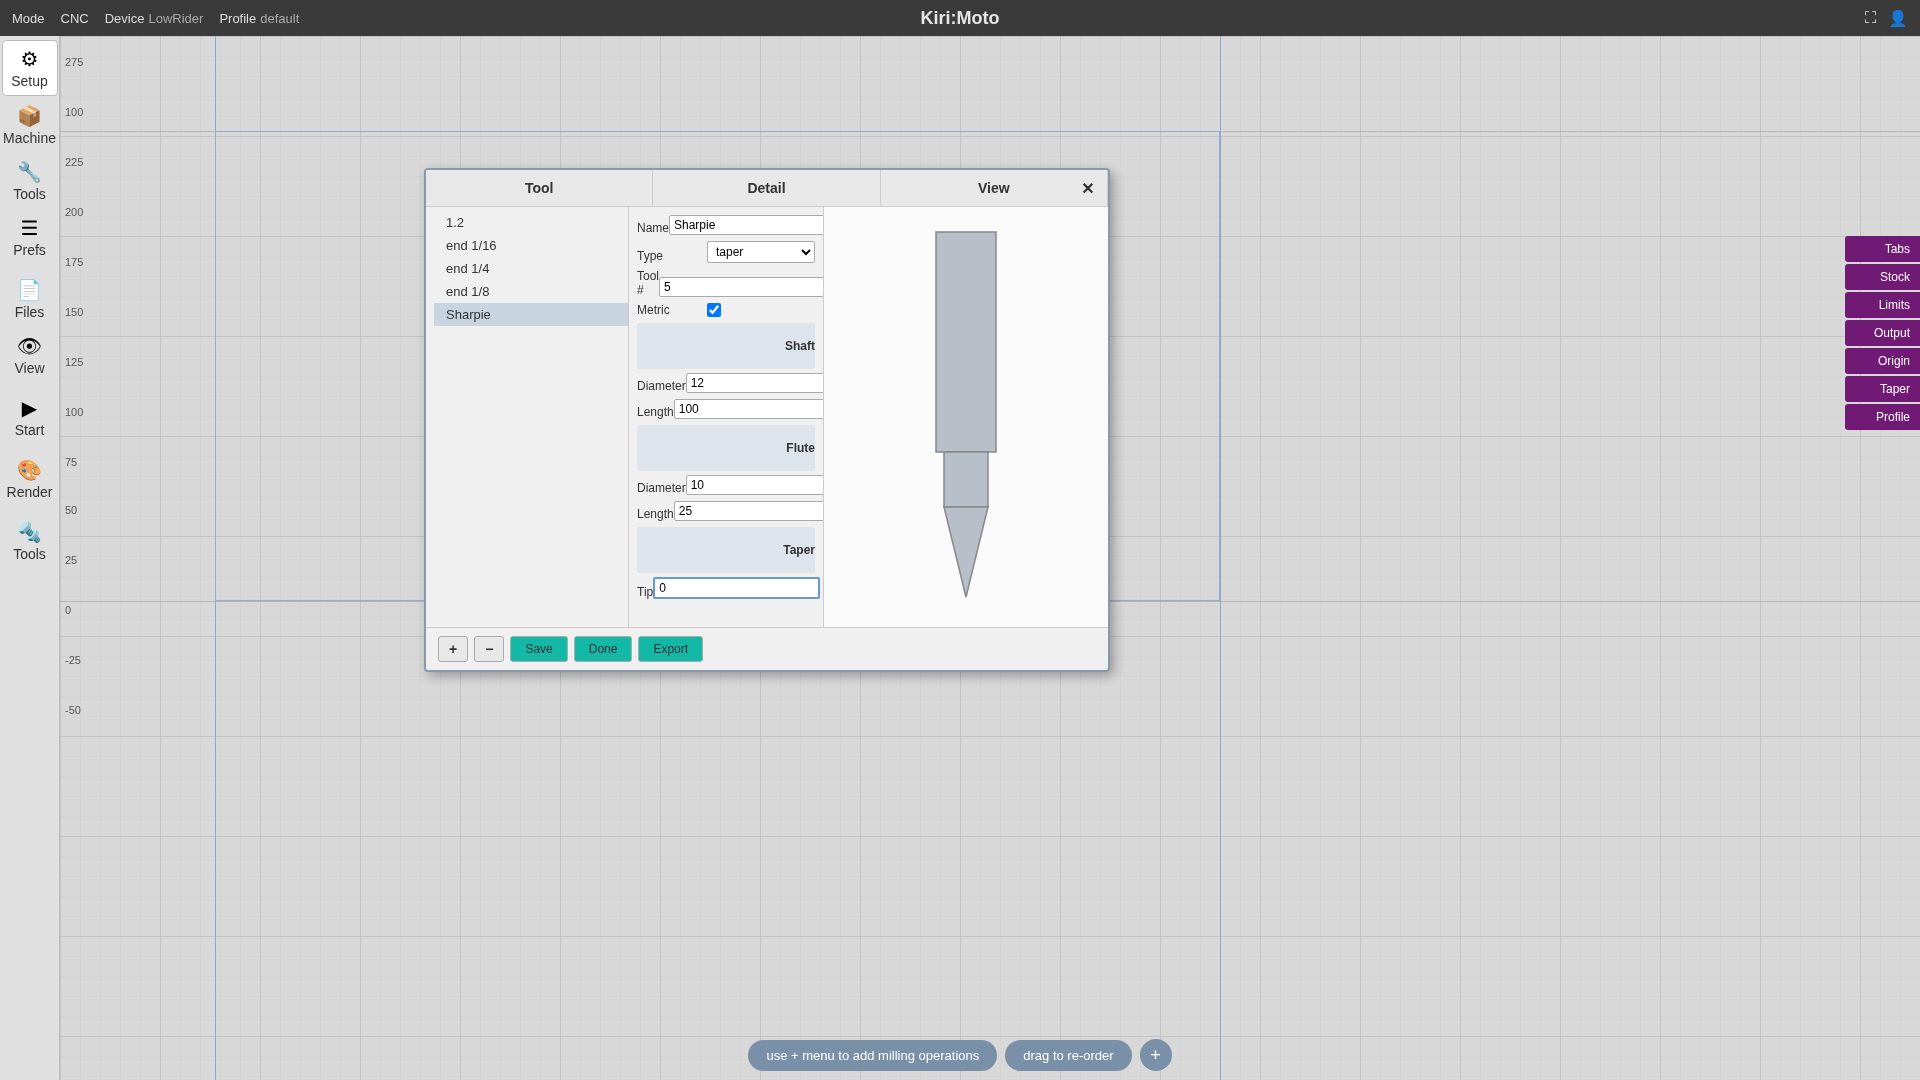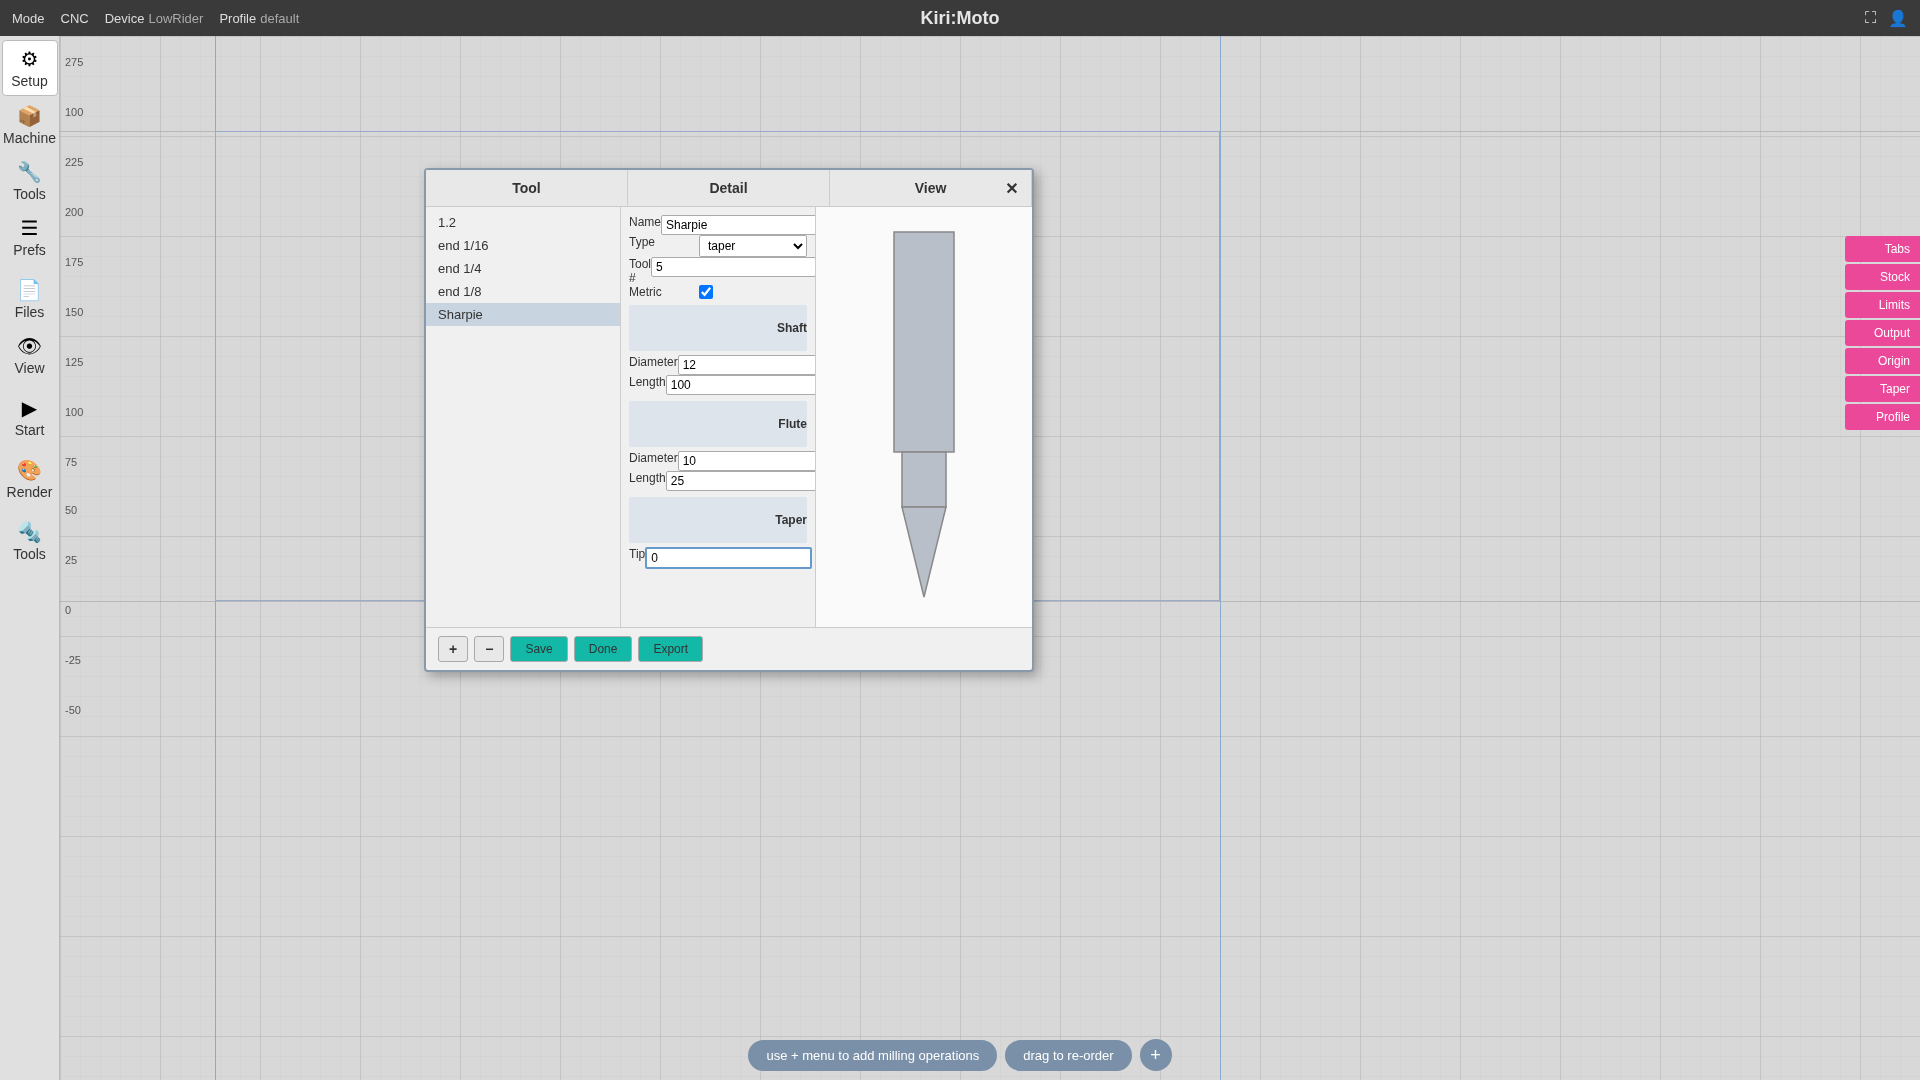--- a/index.html
+++ b/index.html
@@ -146,21 +146,21 @@
       bottom: 0;
       background: transparent;
       display: flex;
       flex-direction: column;
       align-items: flex-end;
       padding-top: 200px;
       z-index: 50;
       gap: 2px;
     }
     .right-tab {
-      background: #ec4899;
+      background: #701a75;
       color: #fff;
       font-size: 12px;
       padding: 6px 10px;
       cursor: pointer;
       border-radius: 3px 0 0 3px;
       width: 75px;
       text-align: right;
     }
 
     
@@ -200,21 +200,21 @@
       top: 0; left: 0; right: 0; bottom: 0;
       z-index: 200;
       pointer-events: none;
     }
 
     
     #tool-dialog {
       position: absolute;
       top: 168px;
       left: 424px;
-      width: 610px;
+      width: 686px;
       background: #f0f0f0;
       border: 2px solid #8899aa;
       border-radius: 4px;
       pointer-events: all;
       box-shadow: 4px 4px 12px rgba(0,0,0,0.3);
     }
 
     
     .dialog-header {
       display: flex;
@@ -252,41 +252,43 @@
       display: flex;
       height: 420px;
     }
 
     
     .tool-list-panel {
       width: 195px;
       border-right: 1px solid #ccc;
       padding: 4px 0;
       overflow-y: auto;
+      margin-left: 8px;
     }
     .tool-list-item {
       padding: 4px 12px;
       cursor: pointer;
       font-size: 13px;
       color: #333;
     }
     .tool-list-item.selected {
       background: #c8d4e0;
     }
 
     
     .detail-panel {
       width: 195px;
       border-right: 1px solid #ccc;
       padding: 8px;
       overflow-y: auto;
     }
     .detail-row {
       display: flex;
-      align-items: flex-start;
+      align-items: flex-end;
+      margin-bottom: 6px;
     }
     .detail-label {
       width: 70px;
       font-size: 12px;
       color: #333;
     }
     .detail-input {
       flex: 1;
       border: 1px solid #aaa;
       border-radius: 2px;

